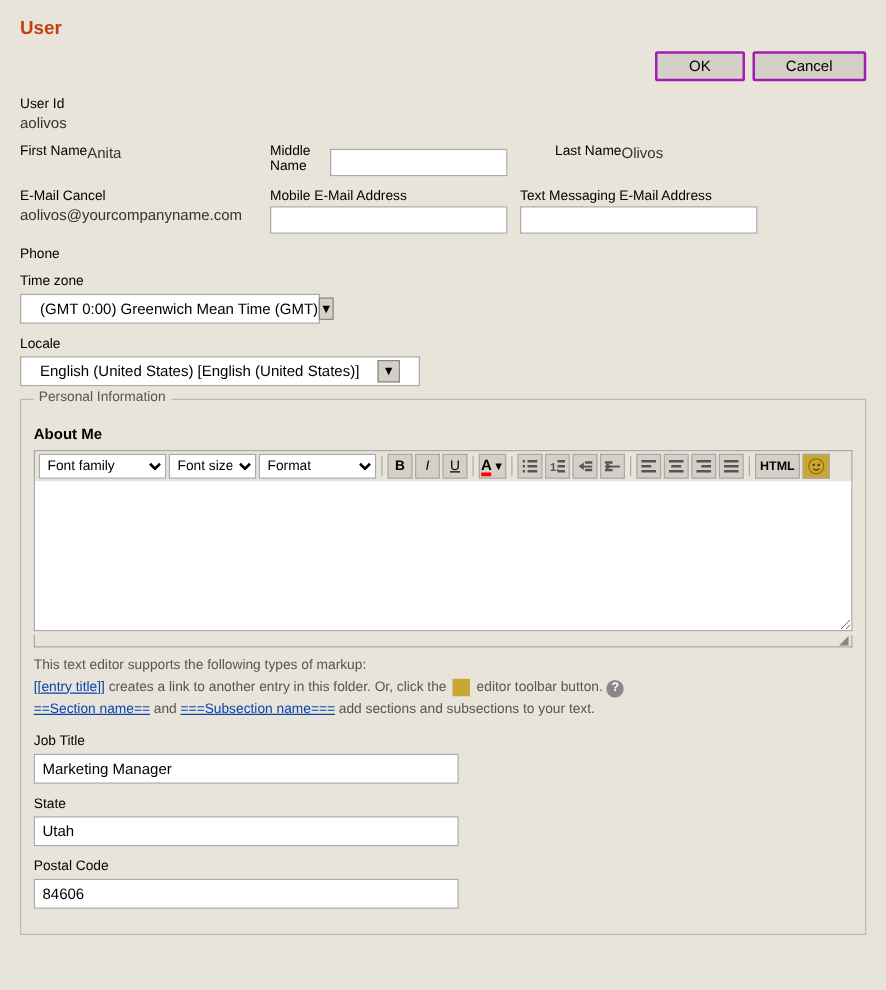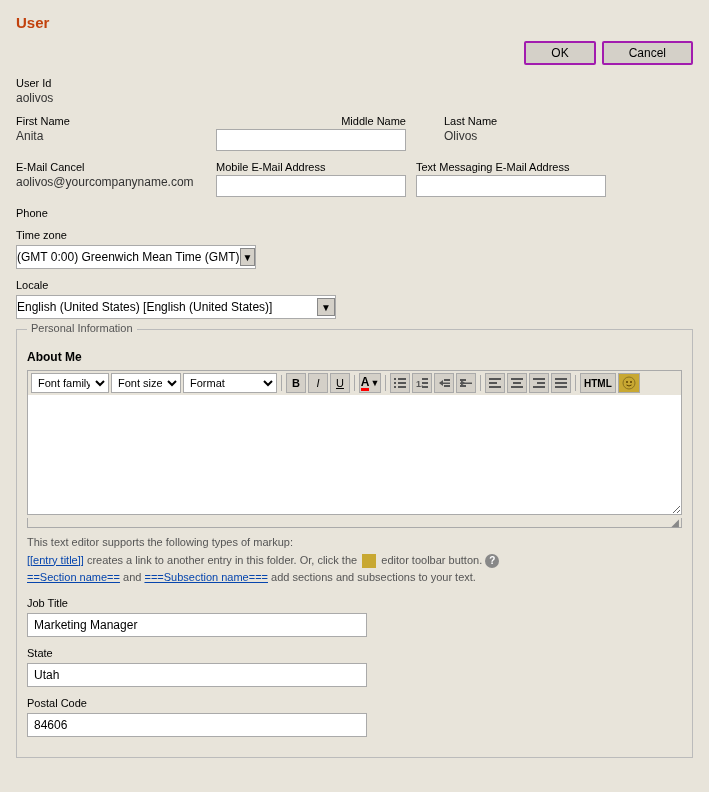--- a/index.html
+++ b/index.html
@@ -50,21 +50,20 @@
       font-size: 12px;
       color: #333;
     }
     .row-3col {
       display: flex;
       gap: 10px;
       margin-bottom: 10px;
     }
     .col {
       display: flex;
-      flex-direction: column;
     }
     .col-first { width: 190px; }
     .col-mid { width: 190px; align-items: flex-end; }
     .col-last { width: 190px; margin-left: 28px; }
     .text-input {
       width: 100%;
       height: 22px;
       border: 1px solid #aaa;
       background: #fff;
       font-size: 12px;
@@ -79,21 +78,21 @@
     .email-col-1 { width: 190px; }
     .email-col-2 { width: 190px; }
     .email-col-3 { width: 190px; }
     .dropdown-wrapper {
       display: flex;
       align-items: center;
       background: #fff;
       border: 1px solid #aaa;
       width: 240px;
       height: 24px;
-      padding: 0 0;
+      padding: 0 15px;
     }
     .dropdown-select {
       flex: 1;
       border: none;
       background: transparent;
       font-size: 12px;
       outline: none;
       appearance: none;
       -webkit-appearance: none;
     }
@@ -141,21 +140,21 @@
       flex-wrap: wrap;
     }
     .editor-dropdown {
       height: 20px;
       font-size: 11px;
       border: 1px solid #aaa;
       background: #fff;
       padding: 0 2px;
       cursor: pointer;
     }
-    .editor-dropdown-font { width: 78px; }
+    .editor-dropdown-font { width: 102px; }
     .editor-dropdown-size { width: 70px; }
     .editor-dropdown-format { width: 94px; }
     .toolbar-sep {
       width: 1px;
       height: 16px;
       background: #aaa;
       margin: 0 2px;
     }
     .toolbar-btn {
       width: 20px;

